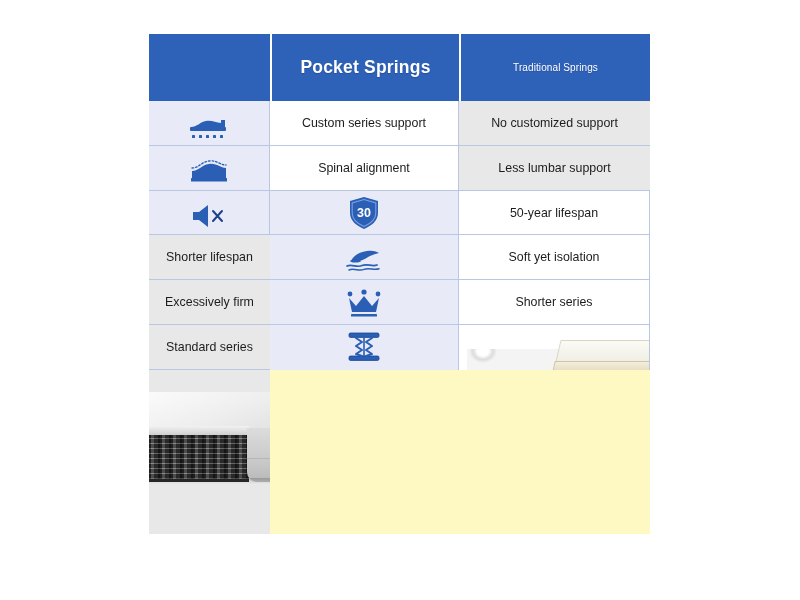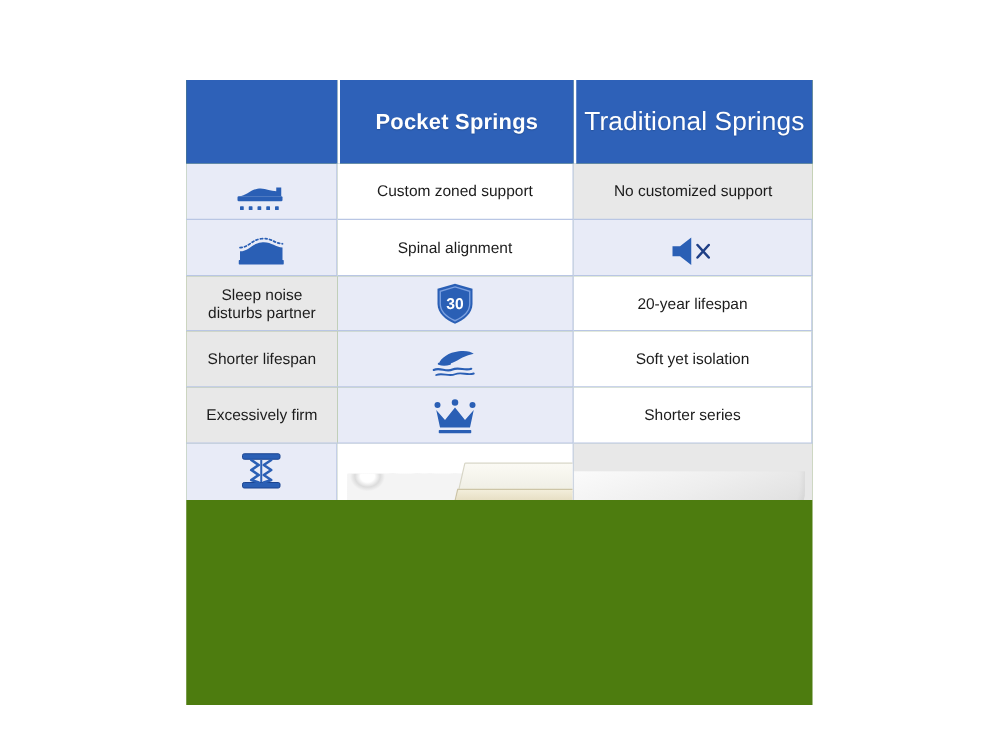--- a/index.html
+++ b/index.html
@@ -14,27 +14,27 @@
     overflow: hidden;
   }
   .stage {
     position: relative;
     width: 800px;
     height: 600px;
   }
   .comparison-table {
     position: absolute;
     left: 149px;
-    top: 64px;
+    top: 34px;
     width: 501px;
     height: 500px;
     display: grid;
     grid-template-columns: 121px 189px 191px;
     grid-template-rows: 67px 45px 45px 44px 45px 45px 45px 164px;
-    background: #4d7c0f;
+    background: #fef9c3;
     box-sizing: border-box;
   }
   
   .hdr {
     background: #2e61b8;
     display: flex;
     align-items: center;
     justify-content: center;
     color: #ffffff;
     box-sizing: border-box;
@@ -43,21 +43,21 @@
   .hdr-sep {
     border-left: 2px solid #ffffff;
   }
   .hdr-title-bold {
     font-size: 17.5px;
     font-weight: bold;
     letter-spacing: 0.2px;
     text-shadow: 0 1px 1px rgba(0,0,0,0.18);
   }
   .hdr-title-reg {
-    font-size: 21px;
+    font-size: 10px;
     font-weight: normal;
     letter-spacing: 0.1px;
     text-shadow: 0 1px 1px rgba(0,0,0,0.15);
   }
   
   .cell {
     display: flex;
     align-items: center;
     justify-content: center;
     box-sizing: border-box;
@@ -298,54 +298,54 @@
           <g fill="#2a5fb5">
             <rect x="4" y="21" width="3" height="3" rx="0.5"></rect>
             <rect x="11" y="21" width="3" height="3" rx="0.5"></rect>
             <rect x="18" y="21" width="3" height="3" rx="0.5"></rect>
             <rect x="25" y="21" width="3" height="3" rx="0.5"></rect>
             <rect x="32" y="21" width="3" height="3" rx="0.5"></rect>
           </g>
         </svg>
       </span>
     </div>
-    <div class="cell cell-pocket">Custom zoned support</div>
+    <div class="cell cell-pocket">Custom series support</div>
     <div class="cell cell-trad">No customized support</div>
 
     <div class="cell cell-icon">
       <span class="icon-wrap">
         <svg width="42" height="26" viewBox="0 0 42 26">
           <path d="M4 19 L4 12 C11 12 13 6 21 5 C29 4 32 9 38 9 L38 19 Z" fill="#2a5fb5"></path>
           <path d="M4 12 C11 12 13 6 21 5 C29 4 32 9 38 9" fill="none" stroke="#2a5fb5" stroke-width="1.4" stroke-dasharray="1.6 2" stroke-linecap="round" transform="translate(0,-3)"></path>
           <rect x="3" y="19" width="36" height="3.5" rx="0.5" fill="#2a5fb5"></rect>
         </svg>
       </span>
     </div>
     <div class="cell cell-pocket">Spinal alignment</div>
+    <div class="cell cell-trad">Less lumbar support</div>
 
     <div class="cell cell-icon">
       <span class="icon-wrap">
         <svg width="40" height="28" viewBox="0 0 40 28">
           <path d="M4 10 L10 10 L19 3 L19 25 L10 18 L4 18 Z" fill="#2a5fb5"></path>
           <path d="M24 9 L33 19 M33 9 L24 19" stroke="#1f3f86" stroke-width="2" stroke-linecap="round"></path>
         </svg>
       </span>
     </div>
-    <div class="cell cell-trad">Sleep noise disturbs partner</div>
 
     <div class="cell cell-icon">
       <span class="icon-wrap">
         <svg width="32" height="34" viewBox="0 0 32 34">
           <path d="M16 1 L30 5 L30 17 C30 25 23 30 16 33 C9 30 2 25 2 17 L2 5 Z" fill="#2a5fb5"></path>
           <path d="M16 3.5 L27.8 7 L27.8 17 C27.8 23.6 21.8 28 16 30.6 C10.2 28 4.2 23.6 4.2 17 L4.2 7 Z" fill="none" stroke="#7ba0e0" stroke-width="1.1"></path>
           <text x="16" y="21" text-anchor="middle" font-family="'Liberation Sans', sans-serif" font-size="12.5" font-weight="bold" fill="#ffffff">30</text>
         </svg>
       </span>
     </div>
-    <div class="cell cell-pocket">20-year lifespan</div>
+    <div class="cell cell-pocket">50-year lifespan</div>
     <div class="cell cell-trad">Shorter lifespan</div>
 
     <div class="cell cell-icon">
       <span class="icon-wrap">
         <svg width="42" height="28" viewBox="0 0 42 28">
           <path d="M8 15 C10 10 16 6 24 5 C30 4.2 34 5.5 36 7 C33 7.6 30 8.6 27 10
                    C24.5 11.4 22 13 19 14.2 C15.5 15.6 11.5 16 8 15 Z" fill="#2a5fb5"></path>
           <path d="M8 15 C11 16.2 14 16 17 15" fill="none" stroke="#2a5fb5" stroke-width="1.6" stroke-linecap="round"></path>
           <path d="M4 20 C9 17.6 14 22 19 19.6 C24 17.2 29 21 34 19" fill="none" stroke="#2a5fb5" stroke-width="1.7" stroke-linecap="round"></path>
           <path d="M6 24 C11 21.8 16 25.6 21 23.4 C26 21.2 31 24.6 36 22.8" fill="none" stroke="#2a5fb5" stroke-width="1.5" stroke-linecap="round"></path>
@@ -360,20 +360,21 @@
         <svg width="38" height="30" viewBox="0 0 38 30">
           <circle cx="5" cy="5" r="2.4" fill="#2a5fb5"></circle>
           <circle cx="19" cy="3" r="2.6" fill="#2a5fb5"></circle>
           <circle cx="33" cy="5" r="2.4" fill="#2a5fb5"></circle>
           <path d="M4 9 L11 17 L19 7 L27 17 L34 9 L31 23 L7 23 Z" fill="#2a5fb5"></path>
           <rect x="6" y="25" width="26" height="2.6" rx="0.6" fill="#2a5fb5"></rect>
         </svg>
       </span>
     </div>
     <div class="cell cell-pocket">Shorter series</div>
+    <div class="cell cell-trad">Standard series</div>
 
     <div class="cell cell-icon last-row">
       <span class="icon-wrap">
         <svg width="42" height="36" viewBox="0 0 42 36">
           <rect x="6" y="4" width="30" height="4.4" rx="1.4" fill="#2a5fb5" stroke="#1b4490" stroke-width="0.8"></rect>
           <rect x="6" y="27" width="30" height="4.4" rx="1.4" fill="#2a5fb5" stroke="#1b4490" stroke-width="0.8"></rect>
           <path d="M13 9 L19 13 L13 17 L19 21 L13 25 L19 27" fill="none" stroke="#2a5fb5" stroke-width="2.1" stroke-linejoin="round" stroke-linecap="round"></path>
           <path d="M29 9 L23 13 L29 17 L23 21 L29 25 L23 27" fill="none" stroke="#2a5fb5" stroke-width="2.1" stroke-linejoin="round" stroke-linecap="round"></path>
           <rect x="20.2" y="9" width="1.6" height="18" fill="#2a5fb5"></rect>
         </svg>

